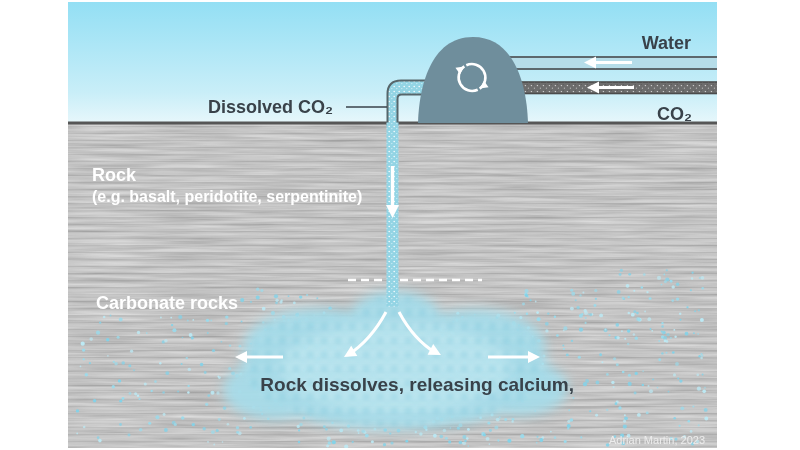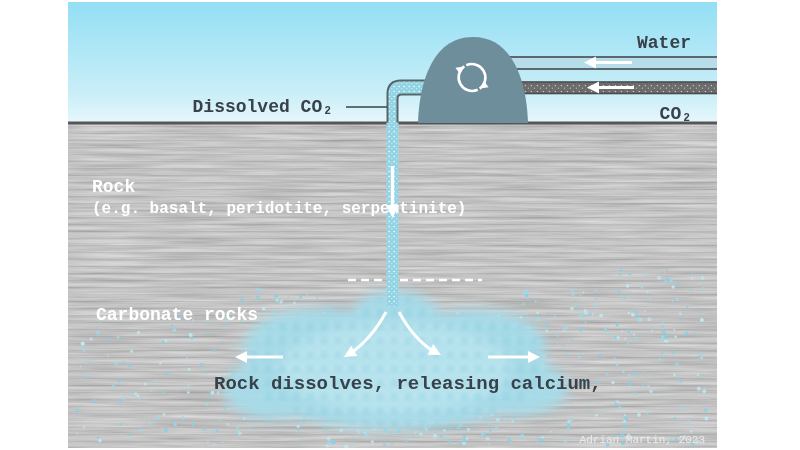--- a/index.html
+++ b/index.html
@@ -1,30 +1,30 @@
 <!DOCTYPE html>
 <html><head>
 <meta charset="utf-8">
 <style>
   html,body{margin:0;padding:0;background:#fff;}
   .stage{position:relative;width:792px;height:450px;background:#ffffff;overflow:hidden;
-         font-family:Liberation Mono, monospace;}
+         font-family:Liberation Sans, sans-serif;}
   .scene{position:absolute;left:68px;top:0;width:649px;height:448px;overflow:hidden;}
   .scene svg{position:absolute;left:0;top:0;display:block;}
   .lbl{position:absolute;z-index:5;white-space:nowrap;}
   .dark{color:#39424a;font-weight:700;font-size:18px;}
-  .light{color:#ffffff;font-weight:700;font-size:18px;margin-top:12px;}
+  .light{color:#ffffff;font-weight:700;font-size:18px;}
   .lbl-water{right:101px;top:33px;}
   .lbl-co2{right:100px;top:104px;}
   .lbl-dissolved{right:459px;top:97px;}
   .lbl-rock{left:92px;top:164px;line-height:22px;}
   .lbl-rock .sub{font-size:16px;font-weight:700;}
   .lbl-carbonate{left:96px;top:293px;}
   .lbl-depth{left:487px;top:248px;line-height:22px;}
-  .lbl-dissolve{left:214px;top:374px;width:360px;text-align:center;
+  .lbl-dissolve{left:214px;top:374px;width:360px;text-align:right;
                 font-size:19px;line-height:21.5px;white-space:nowrap;}
   .lbl-credit{right:87px;top:434px;color:#ececec;font-size:11px;font-weight:400;}
 </style>
 </head>
 <body>
 
 <div class="stage">
   <div class="scene">
     <svg width="649" height="448" viewBox="0 0 649 448">
       <defs>

